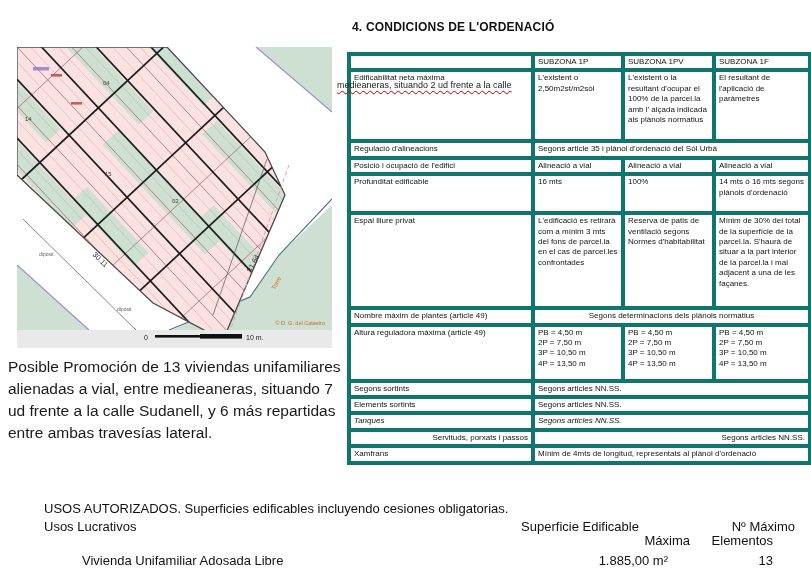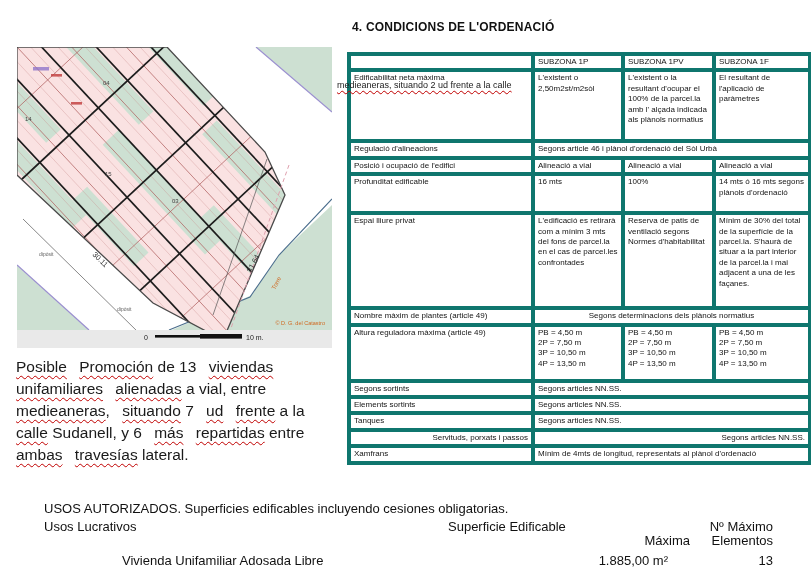--- a/index.html
+++ b/index.html
@@ -23,33 +23,33 @@
   #cond-table .pre{white-space:pre-line;}
   #spell-overlay{
     left:337px;top:80px;font-size:9px;color:#222;white-space:nowrap;
     text-decoration:underline;text-decoration-style:wavy;
     text-decoration-color:#c00000;text-decoration-thickness:1px;text-underline-offset:2px;
   }
 
   
   #promo-par{left:8px;top:356px;width:334px;font-size:15.5px;line-height:1.42;color:#1a1a1a;}
   #promo-par .mis{
-    text-decoration:underline;text-decoration-style:wavy;
-    text-decoration-color:#c00000;text-decoration-thickness:1px;text-underline-offset:2.5px;margin-left:8px;}
+    text-decoration-style:wavy;
+    text-decoration-color:#c00000;text-decoration-thickness:1px;text-underline-offset:2.5px;}
 
   
   .ft{font-size:13px;}
   .b{font-weight:normal;}
   #ft-heading{left:44px;top:501px;}
   #ft-usos{left:44px;top:519px;}
-  #ft-sup1{left:448px;top:519px;width:220px;text-align:left;}
+  #ft-sup1{left:470px;top:519px;width:220px;text-align:center;}
   #ft-sup2{left:470px;top:533px;width:220px;text-align:right;}
-  #ft-num1{left:698px;top:519px;width:75px;text-align:right;}
+  #ft-num1{left:720px;top:519px;width:75px;text-align:right;}
   #ft-num2{left:698px;top:533px;width:75px;text-align:right;}
-  #ft-rowname{left:82px;top:553px;margin-left:40px;}
+  #ft-rowname{left:82px;top:553px;}
   #ft-rowsup{left:470px;top:553px;width:198px;text-align:right;}
   #ft-rowel{left:698px;top:553px;width:75px;text-align:right;}
 </style>
 </head>
 <body>
 
 <div id="map-wrap" class="abs">
 <svg width="315" height="301" viewBox="0 0 315 301">
   <defs>
     <clipPath id="blockClip">
@@ -181,21 +181,21 @@
   </thead>
   <tbody id="cond-tbody">
       <tr style="height: 71px;">
         <td>Edificabilitat neta màxima</td>
         <td class="pre">L'existent o 2,50m2st/m2sòl</td>
         <td class="pre">L'existent o la resultant d'ocupar el 100% de la parcel.la amb l' alçada indicada als plànols normatius</td>
         <td class="pre">El resultant de l'aplicació de paràmetres</td>
       </tr>
       <tr style="height: 12px;">
         <td>Regulació d'alineacions</td>
-        <td colspan="3">Segons article 46 i plànol d'ordenació del Sòl Urbà</td>
+        <td colspan="3">Segons article 35 i plànol d'ordenació del Sòl Urbà</td>
       </tr>
       <tr style="height: 13px;">
         <td>Posició i ocupació de l'edifici</td>
         <td class="pre">Alineació a vial</td>
         <td class="pre">Alineació a vial</td>
         <td class="pre">Alineació a vial</td>
       </tr>
       <tr style="height: 39px;">
         <td>Profunditat edificable</td>
         <td class="pre">16 mts</td>
@@ -228,21 +228,21 @@
 4P = 13,50 m</td>
       </tr>
       <tr style="height: 11px;">
         <td>Segons sortints</td>
         <td colspan="3">Segons articles NN.SS.</td>
       </tr>
       <tr style="height: 11px;">
         <td>Elements sortints</td>
         <td colspan="3">Segons articles NN.SS.</td>
       </tr>
-      <tr style="height: 11px;">
+      <tr style="height: 11px; font-style: italic;">
         <td>Tanques</td>
         <td colspan="3">Segons articles NN.SS.</td>
       </tr>
       <tr style="height: 11px; text-align: right;">
         <td>Servituds, porxats i passos</td>
         <td colspan="3">Segons articles NN.SS.</td>
       </tr>
       <tr style="height: 11px;">
         <td>Xamfrans</td>
         <td colspan="3">Mínim de 4mts de longitud, representats al plànol d'ordenació</td>

